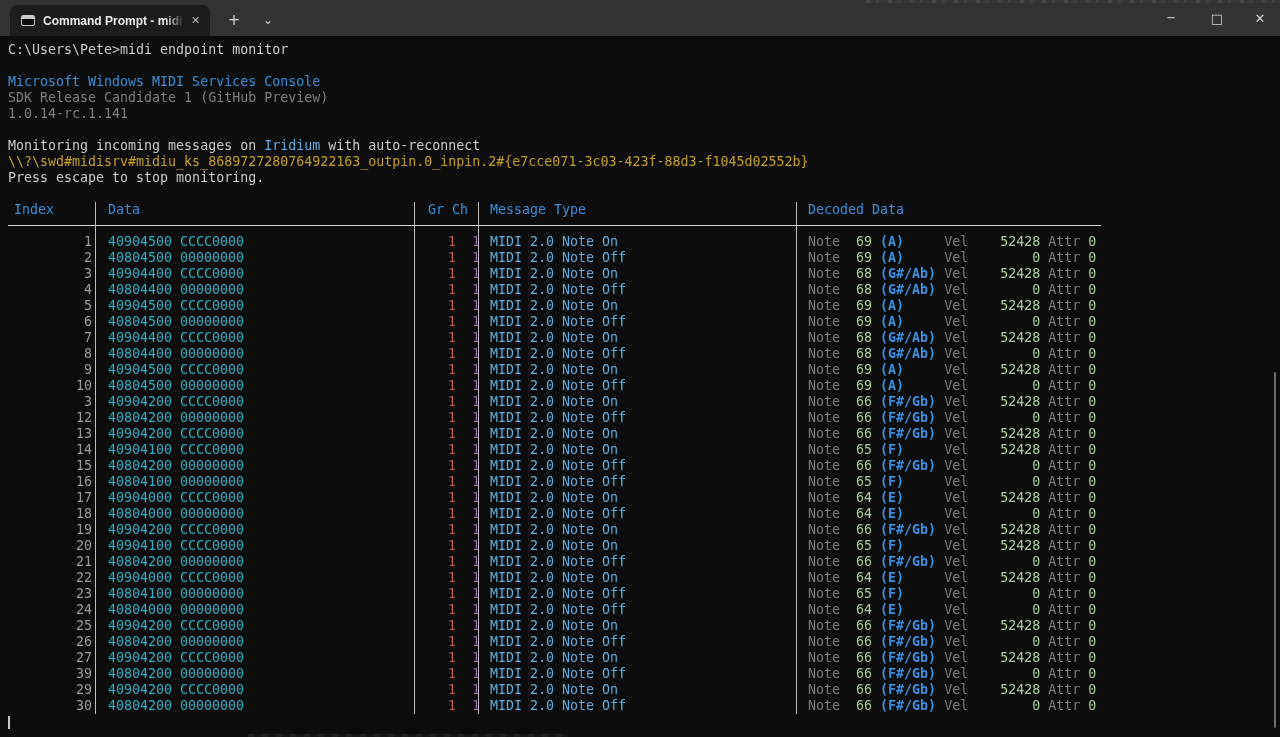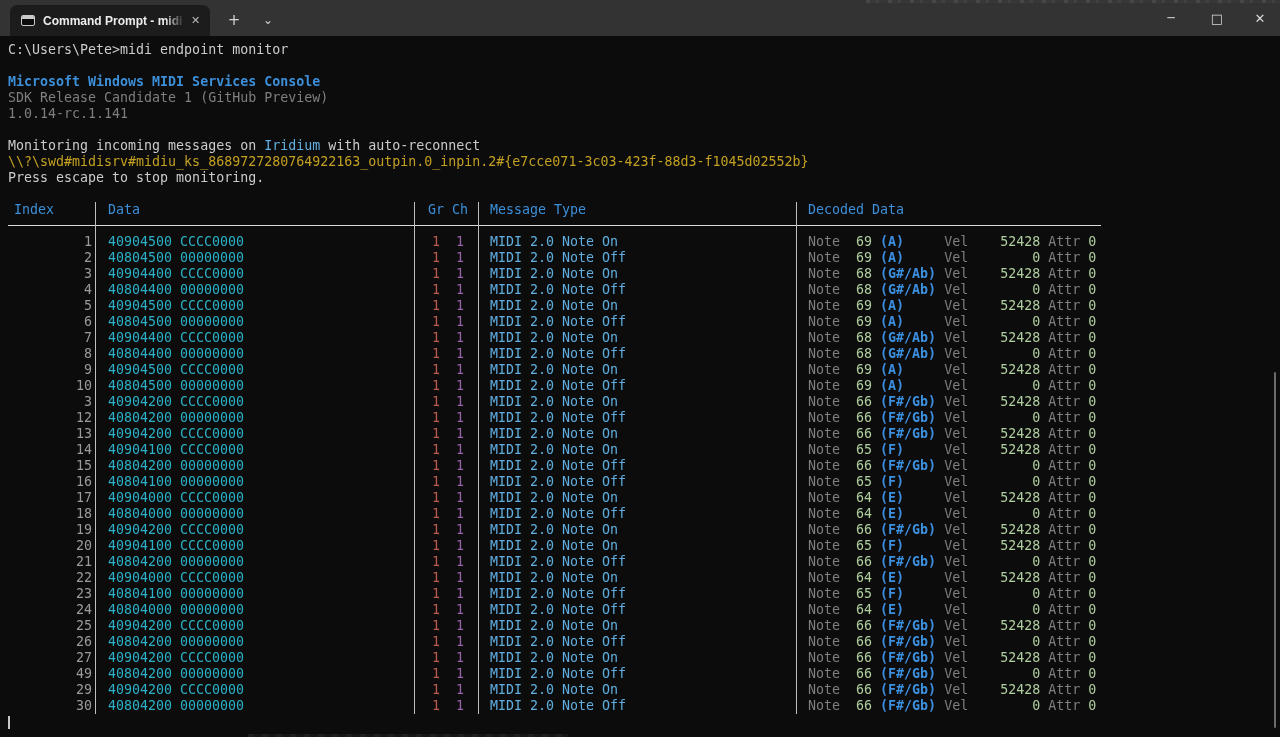--- a/index.html
+++ b/index.html
@@ -28,36 +28,36 @@
   .win-btn{width:46px;height:36px;display:flex;align-items:center;justify-content:center;color:#d6d6d6;font-family:"DejaVu Sans",sans-serif;}
   .win-btn.minimize{font-size:12px;}
   .win-btn.maximize{font-size:13px;}
   .win-btn.close{width:40px;font-size:13px;}
 
   
   .terminal{position:absolute;top:36px;left:0;width:1280px;height:550px;background:var(--term-bg);
     padding:6px 0 0 8px;font-size:13.3px;line-height:16px;color:var(--fg);}
   .line{height:16px;white-space:pre;}
   .w{color:var(--fg);}
-  .blue{color:var(--blue);font-weight:bold;}
+  .blue{color:var(--blue);font-weight:normal;}
   .gray{color:var(--gray);}
   .lblue{color:var(--msgblue);}
   .yellow{color:var(--yellow);}
   .green{color:var(--green);}
   .nblue{color:var(--noteblue);font-weight:bold;}
   .gr{color:var(--red);}
   .ch{color:var(--purple);}
 
   
   .mtable{width:1093px;}
   .trow{display:grid;grid-template-columns:88px 318px 64px 318px 305px;height:16px;}
   .cell{white-space:pre;overflow:hidden;}
   .c-index{text-align:right;padding-right:4px;color:var(--dim);}
   .c-data{padding-left:12px;color:var(--datacyan);}
-  .c-grch{padding-left:18px;}
+  .c-grch{padding-left:34px;}
   .c-msg{padding-left:12px;color:var(--msgblue);}
   .c-decoded{padding-left:12px;}
   .thead .cell{color:var(--blue);}
   .thead .c-index{text-align:left;padding-left:6px;}
   .thead .c-grch{padding-left:14px;}
   .rule{height:16px;position:relative;}
   .rule::after{content:"";position:absolute;top:7px;left:0;width:1093px;border-top:1px solid var(--hline);}
   .vline{position:absolute;top:166px;width:1px;height:512px;background:var(--vline);}
   .vl1{left:95px;} .vl2{left:414px;} .vl3{left:478px;} .vl4{left:796px;}
 
@@ -294,21 +294,21 @@
             <div class="cell c-decoded"><span class="gray">Note  </span><span class="green">66</span> <span class="nblue">(F#/Gb)</span> <span class="gray">Vel</span><span class="green">        0</span> <span class="gray">Attr</span> <span class="green">0</span></div>
           </div>
           <div class="trow">
             <div class="cell c-index">27</div>
             <div class="cell c-data">40904200 CCCC0000</div>
             <div class="cell c-grch"><span class="gr">1</span>  <span class="ch">1</span></div>
             <div class="cell c-msg">MIDI 2.0 Note On</div>
             <div class="cell c-decoded"><span class="gray">Note  </span><span class="green">66</span> <span class="nblue">(F#/Gb)</span> <span class="gray">Vel</span><span class="green">    52428</span> <span class="gray">Attr</span> <span class="green">0</span></div>
           </div>
           <div class="trow">
-            <div class="cell c-index">49</div>
+            <div class="cell c-index">39</div>
             <div class="cell c-data">40804200 00000000</div>
             <div class="cell c-grch"><span class="gr">1</span>  <span class="ch">1</span></div>
             <div class="cell c-msg">MIDI 2.0 Note Off</div>
             <div class="cell c-decoded"><span class="gray">Note  </span><span class="green">66</span> <span class="nblue">(F#/Gb)</span> <span class="gray">Vel</span><span class="green">        0</span> <span class="gray">Attr</span> <span class="green">0</span></div>
           </div>
           <div class="trow">
             <div class="cell c-index">29</div>
             <div class="cell c-data">40904200 CCCC0000</div>
             <div class="cell c-grch"><span class="gr">1</span>  <span class="ch">1</span></div>
             <div class="cell c-msg">MIDI 2.0 Note On</div>

